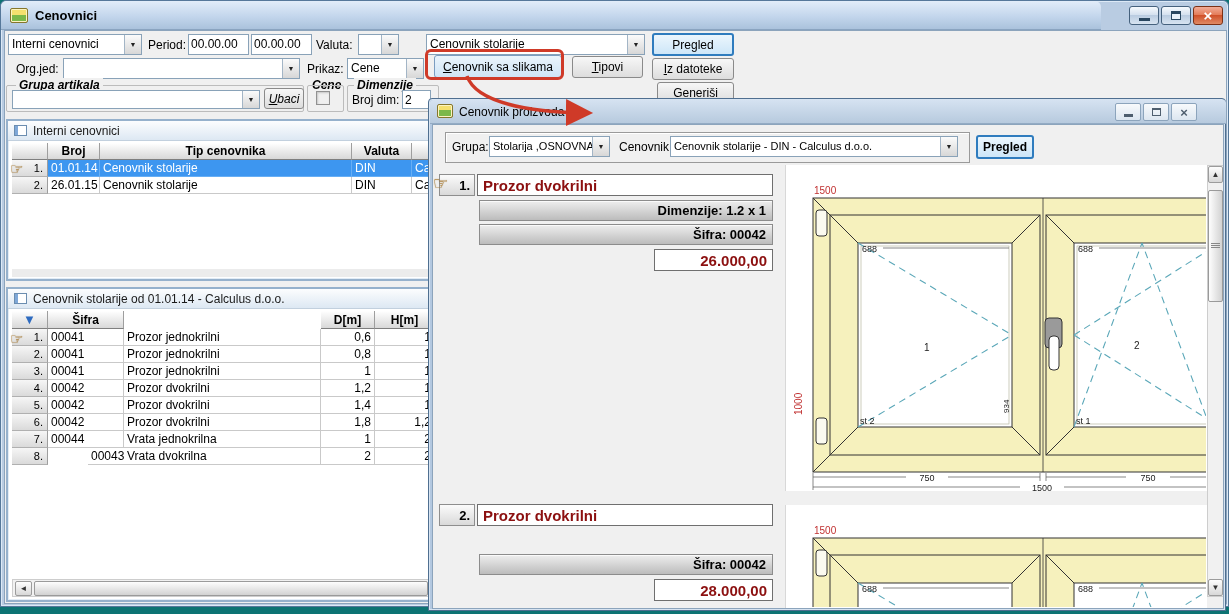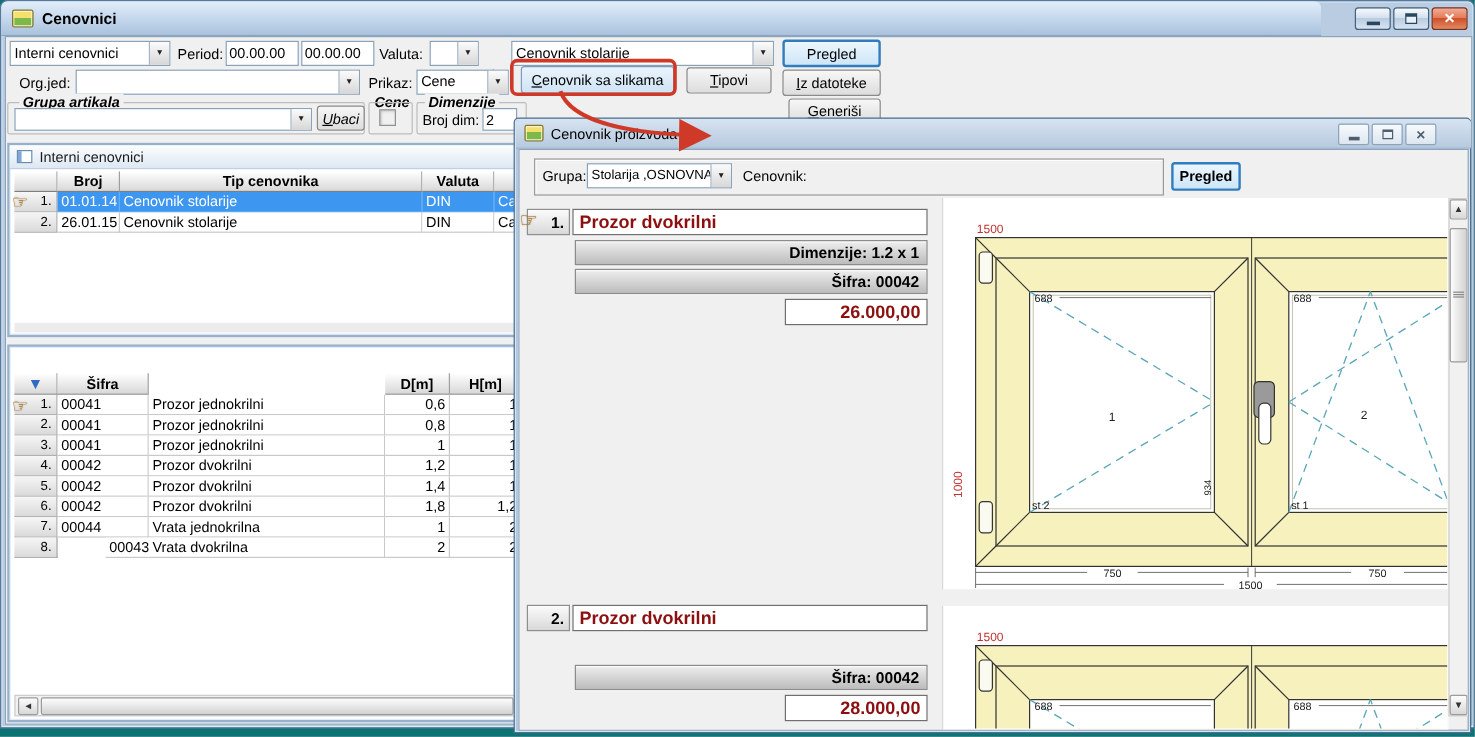--- a/index.html
+++ b/index.html
@@ -176,20 +176,24 @@
           <span>2.</span>
         </div>
       <div class="abs cell" style="left:40px;top:56px;width:52px;height:17px;">26.01.15</div>
       <div class="abs cell" style="left:92px;top:56px;width:252px;height:17px;">Cenovnik stolarije</div>
       <div class="abs cell" style="left:344px;top:56px;width:60px;height:17px;">DIN</div>
       <div class="abs cell" style="left:404px;top:56px;width:40px;height:17px;">Calc</div>
       <div class="abs" style="left:4px;top:148px;width:418px;height:8px;background:#ececec;"></div>
     </div>
 
     <div class="abs subwin" style="left:1px;top:256px;width:426px;height:315px;">
+      <div class="subwin-title">
+        <div class="miniicon"></div>
+        <span>Cenovnik stolarije od 01.01.14 - Calculus d.o.o.</span>
+      </div>
       <div class="abs hcell" style="left:4px;top:22px;width:36px;height:18px;color:#2e6bc0;font-size:13px;">
           <span>▼</span>
         </div>
       <div class="abs hcell" style="left:40px;top:22px;width:76px;height:18px;text-align:center;">Šifra</div>
       <div class="abs hcell" style="left:313px;top:22px;width:54px;height:18px;">D[m]</div>
       <div class="abs hcell" style="left:367px;top:22px;width:60px;height:18px;">H[m]</div>
       <div id="pricelist-rows">
           <div class="abs numcell" style="left: 4px; top: 40px; width: 36px; height: 17px;">1.</div>
           <div class="abs cell" style="left: 40px; top: 40px; width: 76px; height: 17px;">00041</div>
           <div class="abs cell" style="left: 116px; top: 40px; width: 197px; height: 17px;">Prozor jednokrilni</div>
@@ -261,20 +265,26 @@
 
     <div class="abs panelbox" style="left:12px;top:7px;width:525px;height:31px;"></div>
     <div class="abs lbl" style="left:19px;top:15px;">Grupa:</div>
     <div class="abs combo" style="left:56px;top:11px;width:121px;height:21px;">
       <div class="val" style="font-size:11px;">Stolarija ,OSNOVNA</div>
       <div class="arr">
           <span>▼</span>
         </div>
     </div>
     <div class="abs lbl" style="left:186px;top:15px;">Cenovnik:</div>
+    <div class="abs combo" style="left:237px;top:11px;width:288px;height:21px;">
+      <div class="val" style="font-size:11px;">Cenovnik stolarije - DIN - Calculus d.o.o.</div>
+      <div class="arr">
+          <span>▼</span>
+        </div>
+    </div>
     <div class="abs btn btn-hot b" style="left:543px;top:10px;width:58px;height:24px;">Pregled</div>
 
     <div class="abs" style="left:0px;top:40px;width:352px;height:445px;background:#f0f0f0;"></div>
     <div class="abs" style="left:352px;top:40px;width:422px;height:445px;background:#ffffff;border-left:1px solid #d8d8d8;"></div>
 
     <div class="abs numbtn" style="left:6px;top:49px;width:36px;height:22px;">
         <span>1.</span>
       </div>
     <div class="abs hand" style="left:0px;top:51px;z-index:3;font-size:17px;">☞</div>
     <div class="abs whitebox" style="left:44px;top:49px;width:296px;height:22px;font-size:15px;padding-left:5px;">Prozor dvokrilni</div>

